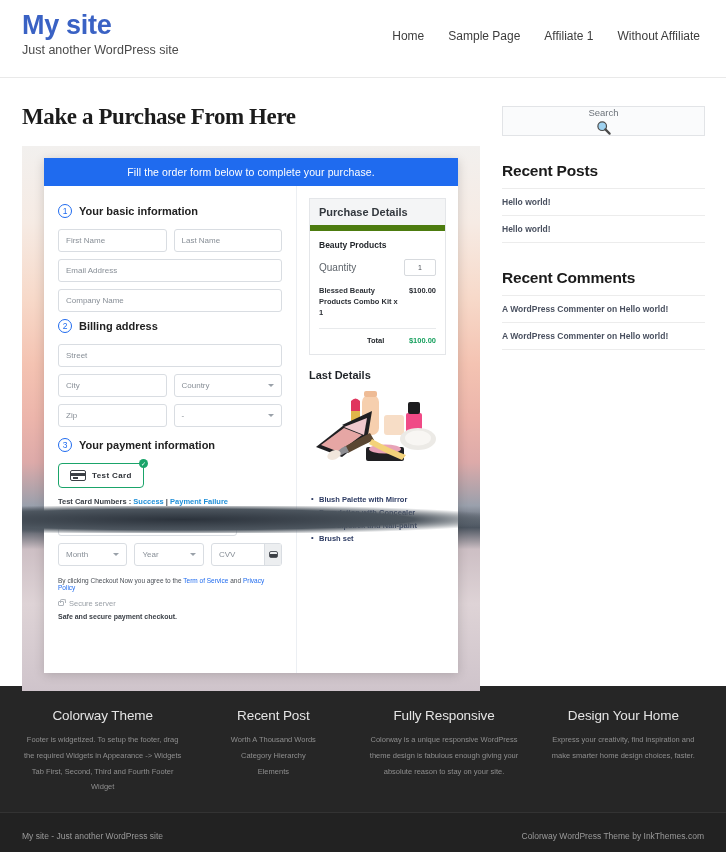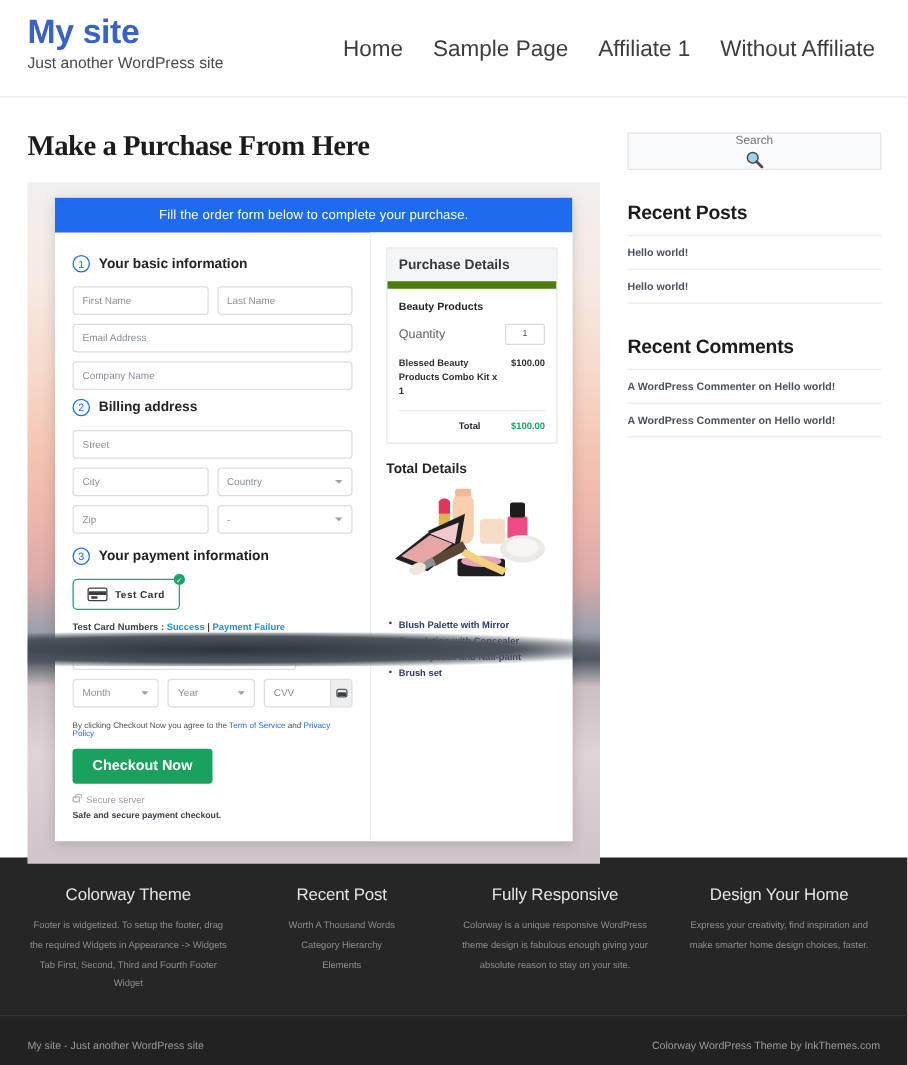--- a/index.html
+++ b/index.html
@@ -34,21 +34,21 @@
     margin-top: 2px;
   }
   .main-nav {
     display: flex;
     align-items: center;
     gap: 24px;
     padding-top: 29px;
     padding-right: 4px;
   }
   .nav-link {
-    font-size: 18px;
+    font-size: 12px;
     color: #3d3d3d;
     text-decoration: none;
     white-space: nowrap;
   }
 
   
   .page-wrap {
     display: flex;
     padding: 0 22px;
     gap: 22px;
@@ -462,21 +462,20 @@
                 <span style="width:17px;height:21px;background:#eceef0;border-left:1px solid #d9dde2;display:flex;align-items:center;justify-content:center">
                   <span class="card-glyph" style="width:9px;height:7px;border-color:#55595f"></span>
                 </span>
               </div>
             </div>
 
             <div class="legal">
               <span>By clicking Checkout Now you agree to the </span><a href="#">Term of Service</a><span> and </span><a href="#">Privacy Policy</a>
             </div>
 
-            <button class="checkout-btn">Checkout Now</button>
 
             <div class="secure-row">
               <span class="lock-glyph"></span>
               <span class="secure-text">Secure server</span>
             </div>
             <div class="safe-text">Safe and secure payment checkout.</div>
           </div>
 
           <div class="form-right">
 
@@ -492,21 +491,21 @@
                   <span class="line-desc">Blessed Beauty Products Combo Kit x 1</span>
                   <span class="line-price">$100.00</span>
                 </div>
                 <div class="total-row">
                   <span class="total-label">Total</span>
                   <span class="total-value">$100.00</span>
                 </div>
               </div>
             </div>
 
-            <div class="plan-title">Total Details</div>
+            <div class="plan-title">Last Details</div>
 
             <div class="plan-img">
               <svg width="136" height="94" viewBox="0 0 136 94" xmlns="http://www.w3.org/2000/svg">
 
                 <rect x="52" y="6" width="17" height="40" rx="7" fill="#f6cfae"></rect>
                 <rect x="54" y="2" width="13" height="6" rx="2" fill="#eebb95"></rect>
 
                 <rect x="74" y="26" width="20" height="20" rx="3" fill="#f7ddc6"></rect>
 
                 <rect x="41" y="22" width="9" height="22" fill="#e0b64a"></rect>

